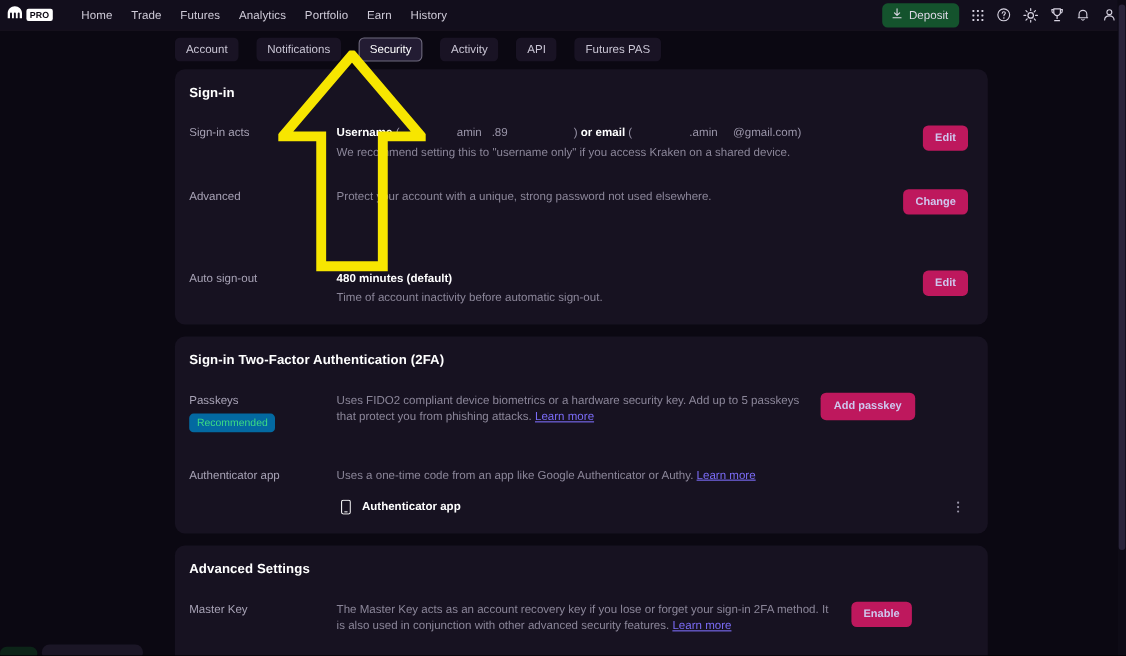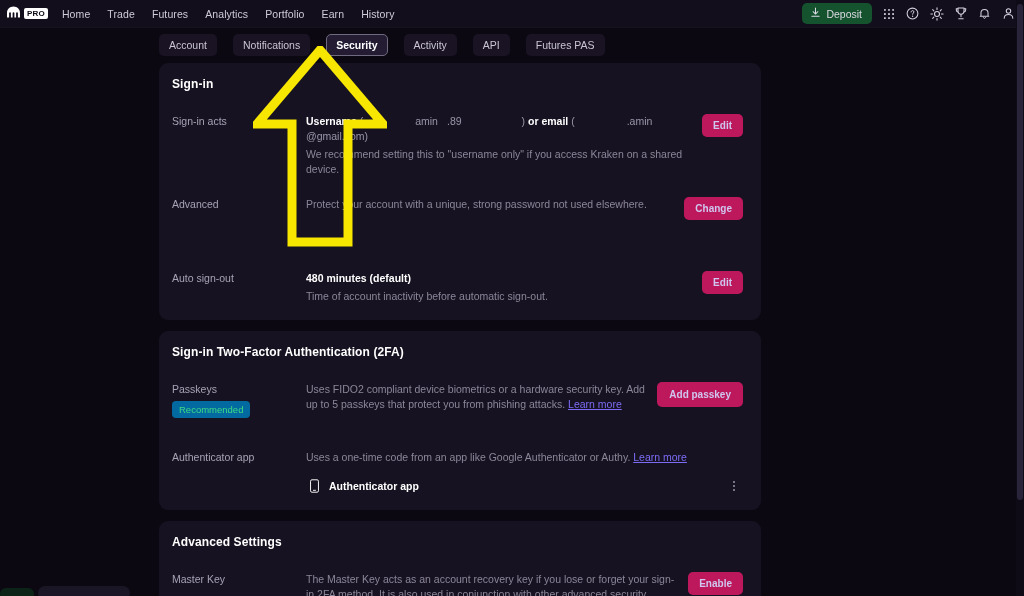--- a/index.html
+++ b/index.html
@@ -27,21 +27,21 @@
     border-bottom: 1px solid #17121f;
   }
   .logo-wrap { display: flex; align-items: center; gap: 3px; margin-right: 14px; }
   .kraken-mark { display: block; }
   .pro-badge {
     background: #ffffff; color: #0b0812;
     font-size: 8px; font-weight: bold;
     padding: 1px 3px 1px 3px; border-radius: 2px;
     letter-spacing: .2px; line-height: 9px;
   }
-  .nav { display: flex; align-items: center; gap: 17px; }
+  .nav { display: flex; align-items: center; gap: 17px; margin-left: 12px; }
   .nav a {
     color: #cfcbd8; font-size: 10.5px; text-decoration: none;
     letter-spacing: .1px; white-space: nowrap;
   }
   .header-right {
     margin-left: auto; display: flex; align-items: center; gap: 9px;
   }
   .deposit-btn {
     display: flex; align-items: center; gap: 5px;
     background: #14532d; color: #ddd9e6;
@@ -59,31 +59,31 @@
     padding: 6px 0 7px 159px;
   }
   .tab {
     font-size: 10.5px; color: #c9c5d4;
     background: #191324; border: 1px solid transparent;
     border-radius: 5px; padding: 4px 9px;
     cursor: pointer; white-space: nowrap;
     font-family: inherit;
   }
   .tab.active {
-    color: #ffffff; font-weight: bold;
+    color: #ffffff; font-weight: normal;
     background: #231c33; border-color: #6f6a7e;
   }
 
   
   .content {
     padding: 0 0 0 159px;
     width: 1024px;
   }
   .card {
-    width: 602px;
+    width: 739px;
     background: #171221;
     border-radius: 9px;
     margin-bottom: 11px;
     padding: 14px 18px 16px 13px;
   }
   .card-title {
     color: #ffffff; font-size: 12px; font-weight: bold;
     margin-bottom: 17px; letter-spacing: .1px;
   }
   .row {

